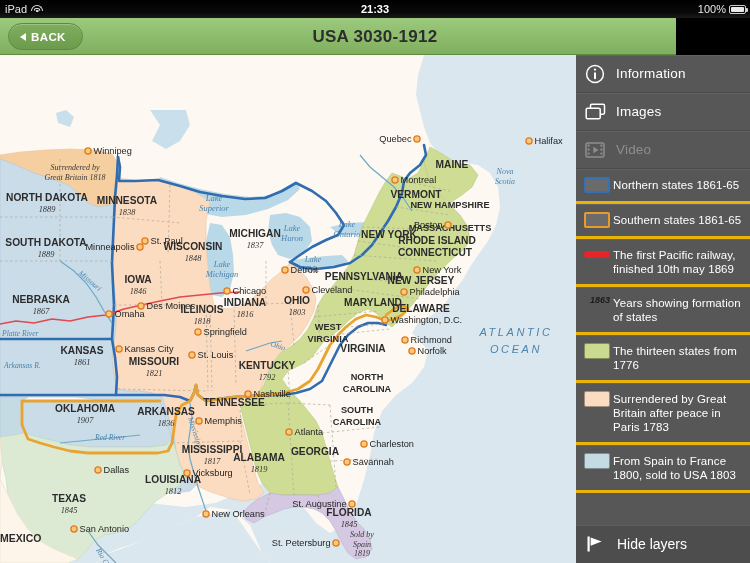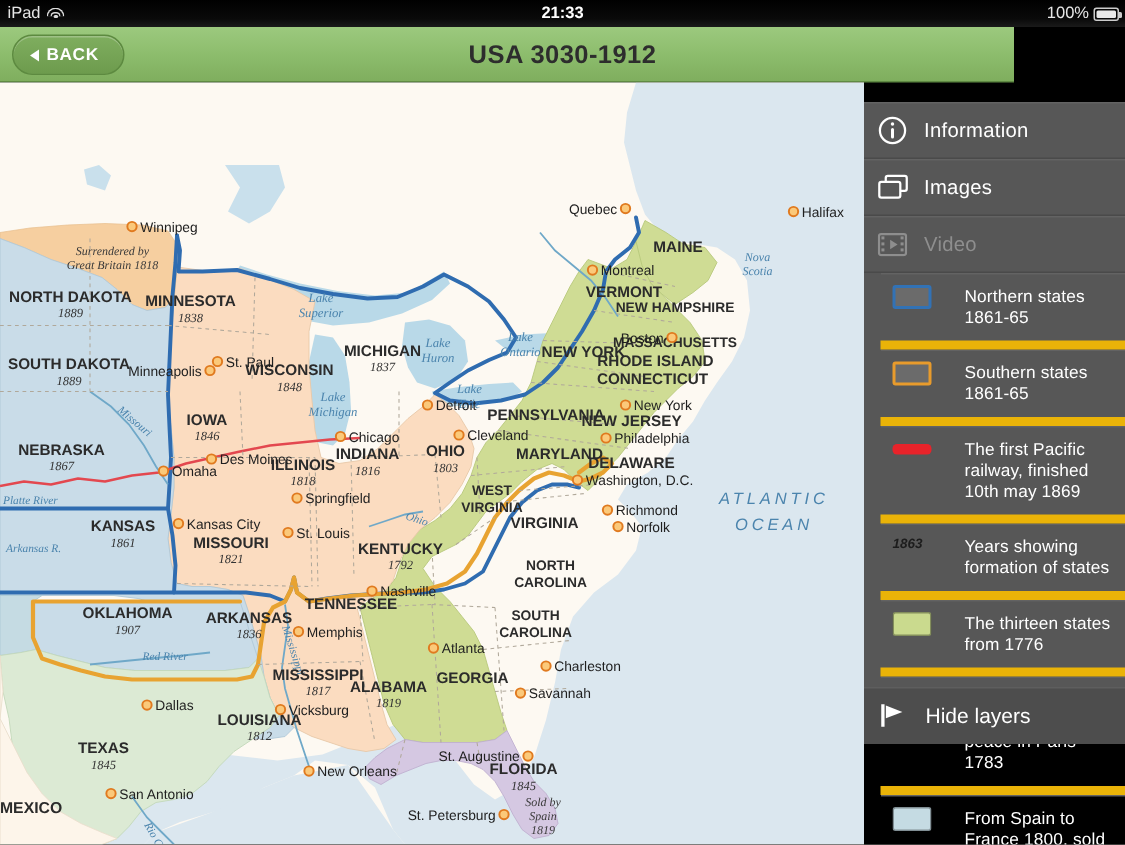--- a/index.html
+++ b/index.html
@@ -45,40 +45,40 @@
   #title-text { position:absolute; left:0; top:0; width:750px; height:37px;
     line-height:37px; text-align:center; color:#2d2d2d; font-size:17px;
     font-weight:bold; letter-spacing:.3px; pointer-events:none; }
 
   
   #map { position:absolute; left:0; top:55px; width:576px; height:508px;
     background:#fbfbf7; overflow:hidden; }
   #map svg { display:block; }
 
   
-  #sidebar { position:absolute; right:0; top:68px; width:174px; height:428px;
+  #sidebar { position:absolute; right:0; top:55px; width:174px; height:508px;
     background:#575757; color:#fff; }
   .srow { position:relative; display:flex; align-items:center; gap:10px;
     padding:0 8px; border-bottom:1px solid #4a4a4a;
     box-shadow:inset 0 1px 0 #636363; cursor:pointer; }
   .srow.top { height:38px; }
   .srow .lbl { font-size:13.5px; letter-spacing:.2px; }
   .srow.disabled .lbl { color:#8e8e8e; }
   .icon { width:22px; min-width:22px; height:22px; display:flex;
     align-items:center; justify-content:center; }
 
-  .legend { display:flex; align-items:flex-start; gap:22px; padding:8px;
-    border-bottom:6px solid #eab308; box-shadow:inset 0 1px 0 #636363;
-    cursor:pointer;margin-left:11px; }
+  .legend { display:flex; align-items:flex-start; gap:3px; padding:8px;
+    border-bottom:3px solid #eab308; box-shadow:inset 0 1px 0 #636363;
+    cursor:pointer; }
   .legend .lbl { font-size:11.5px; line-height:14px; letter-spacing:.1px; padding-top:1px;}
   .sw { width:26px; min-width:26px; height:16px; border-radius:2px; }
   .sw-outline { border:2.5px solid; background:#6b6b6b; }
   .sw-line { height:7px; margin-top:4px; border-radius:3px; }
   .sw-year { width:26px; min-width:26px; font-style:italic; font-size:9px;
-    color:#1c1c1c; text-align:left; font-weight:bold; }
+    color:#1c1c1c; text-align:right; font-weight:bold; }
   .sw-fill { border:1px solid rgba(0,0,0,.35); }
 
   #hidebar { display:flex; align-items:center; gap:11px; height:38px; padding:0 8px;
     background:#4d4d4d; box-shadow:inset 0 1px 0 #5e5e5e; cursor:pointer;
     position:absolute; bottom:0; left:0; right:0; }
   #hidebar .lbl { font-size:14px; }
 </style>
 </head>
 <body>
 

